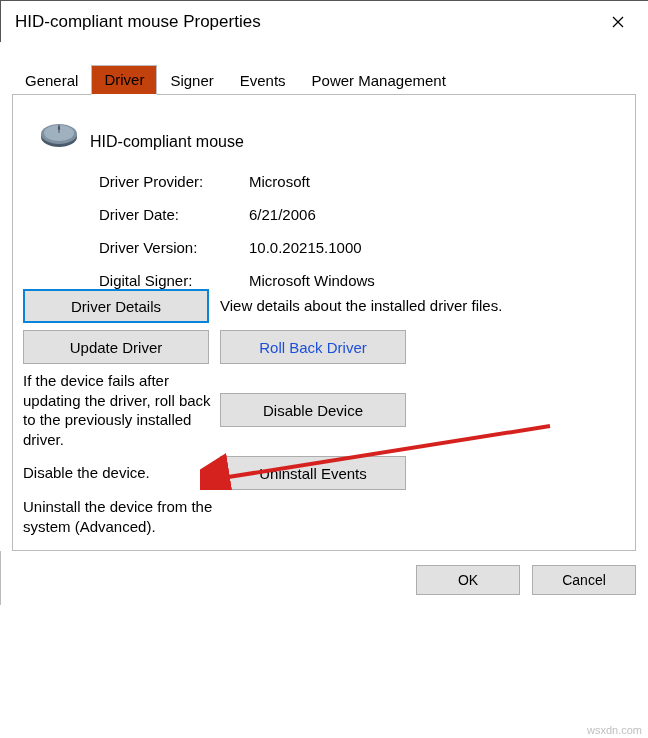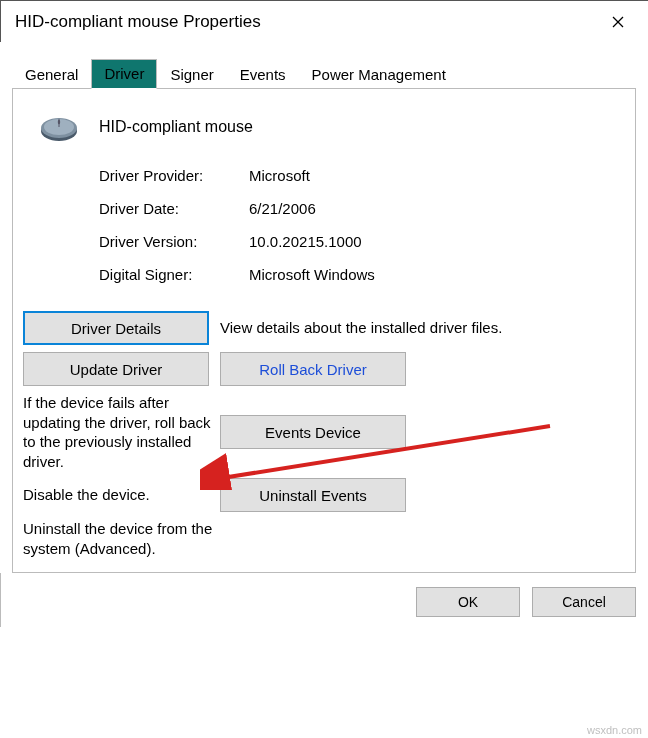--- a/index.html
+++ b/index.html
@@ -32,63 +32,62 @@
     width: 44px;
     height: 30px;
     display: flex;
     align-items: center;
     justify-content: center;
     font-size: 16px;
     cursor: pointer;
   }
   
   .tabstrip {
-    margin: 16px 12px 0 12px;
+    margin: 22px 12px 0 12px;
     border-bottom: 1px solid #bbb;
     display: flex;
     align-items: flex-end;
     font-size: 15px;
   }
   .tab {
     padding: 5px 12px 6px 12px;
     border: 1px solid transparent;
     border-bottom: none;
     position: relative;
     top: 1px;
     cursor: pointer;
   }
   .tab.active {
     border-color: #bbb;
-    background: #0f766e;
+    background: #c2410c;
     border-bottom: 1px solid #fff;
   }
   .tabpage {
     border-left: 1px solid #bbb;
     border-right: 1px solid #bbb;
     border-bottom: 1px solid #bbb;
     margin: 0 12px;
     padding: 20px 10px 14px 10px;
   }
   
   .device-row {
     display: flex;
-    align-items: center;
-    gap: 16px;
+    align-items: flex-end;
+    gap: 7px;
     margin: 0 0 22px 14px;
   }
   .device-name {
     font-size: 16px;
   }
   
   .info-grid {
     display: grid;
     grid-template-columns: 150px auto;
     row-gap: 16px;
     margin-left: 76px;
-    margin-bottom: 28px;
     font-size: 15px;
   }
   
   .actions {
     display: grid;
     grid-template-columns: 190px auto;
     row-gap: 20px;
     column-gap: 24px;
     align-items: center;
     font-size: 15px;
@@ -188,21 +187,21 @@
 
   <div class="actions">
     <button class="btn selected">Driver Details</button>
     <span class="desc">View details about the installed driver files.</span>
 
     <button class="btn">Update Driver</button>
 
     <button class="btn" disabled="">Roll Back Driver</button>
     <span class="desc">If the device fails after updating the driver, roll back to the previously installed driver.</span>
 
-    <button class="btn">Events Device</button>
+    <button class="btn">Disable Device</button>
     <span class="desc">Disable the device.</span>
 
     <button class="btn">Uninstall Events</button>
     <span class="desc">Uninstall the device from the system (Advanced).</span>
   </div>
 </div>
 
 <div class="footer">
   <button class="fbtn">OK</button>
   <button class="fbtn">Cancel</button>

